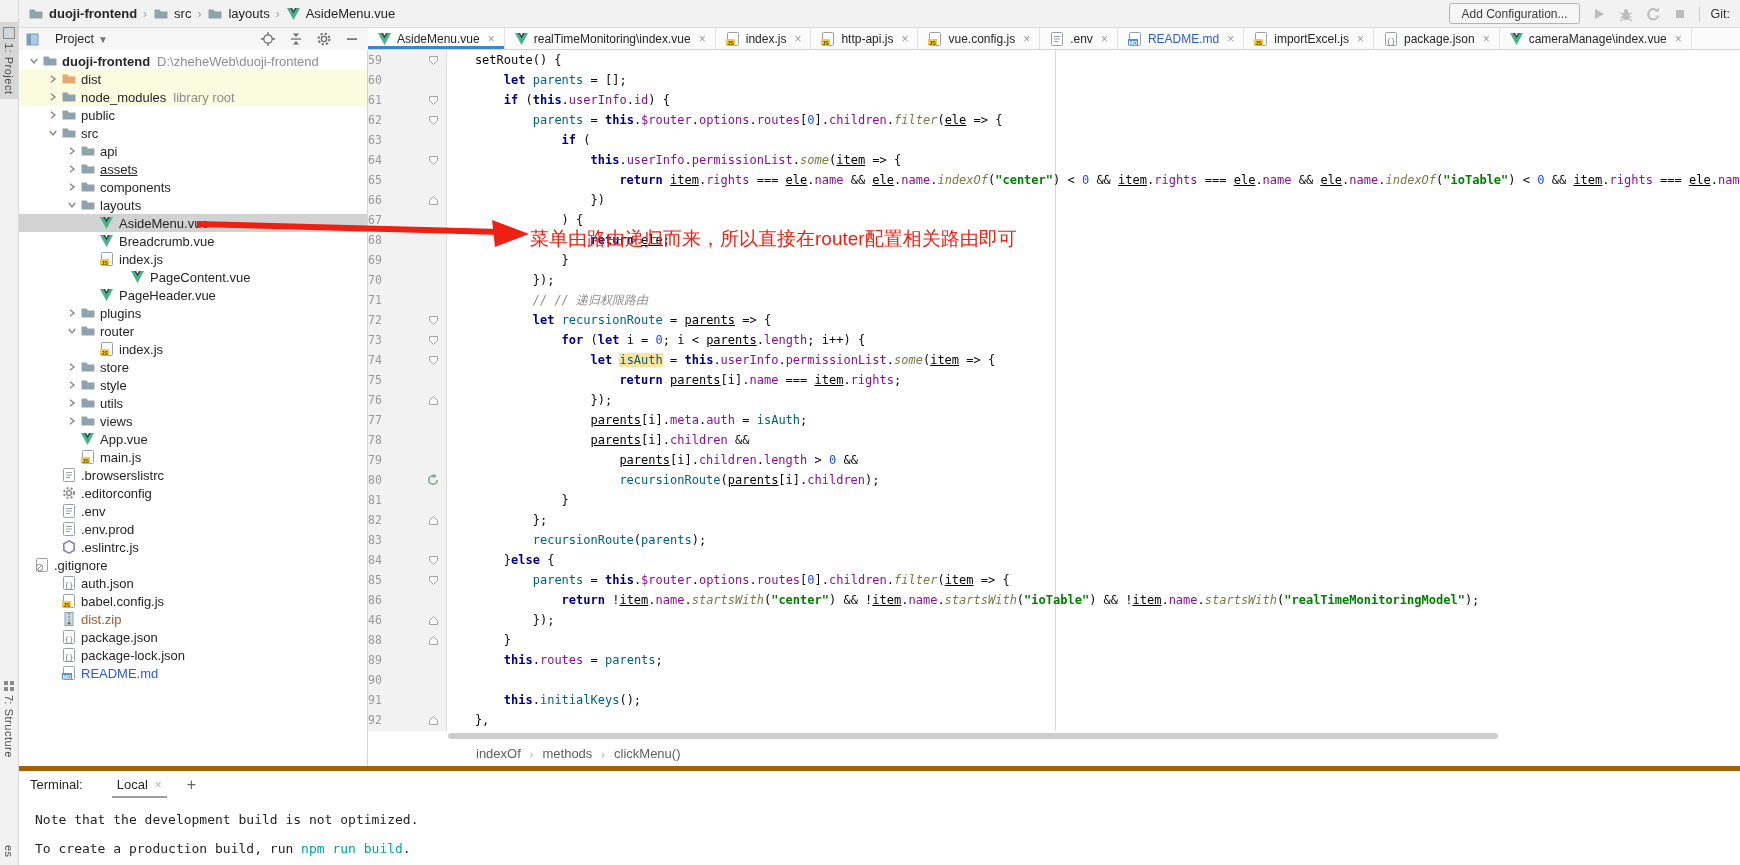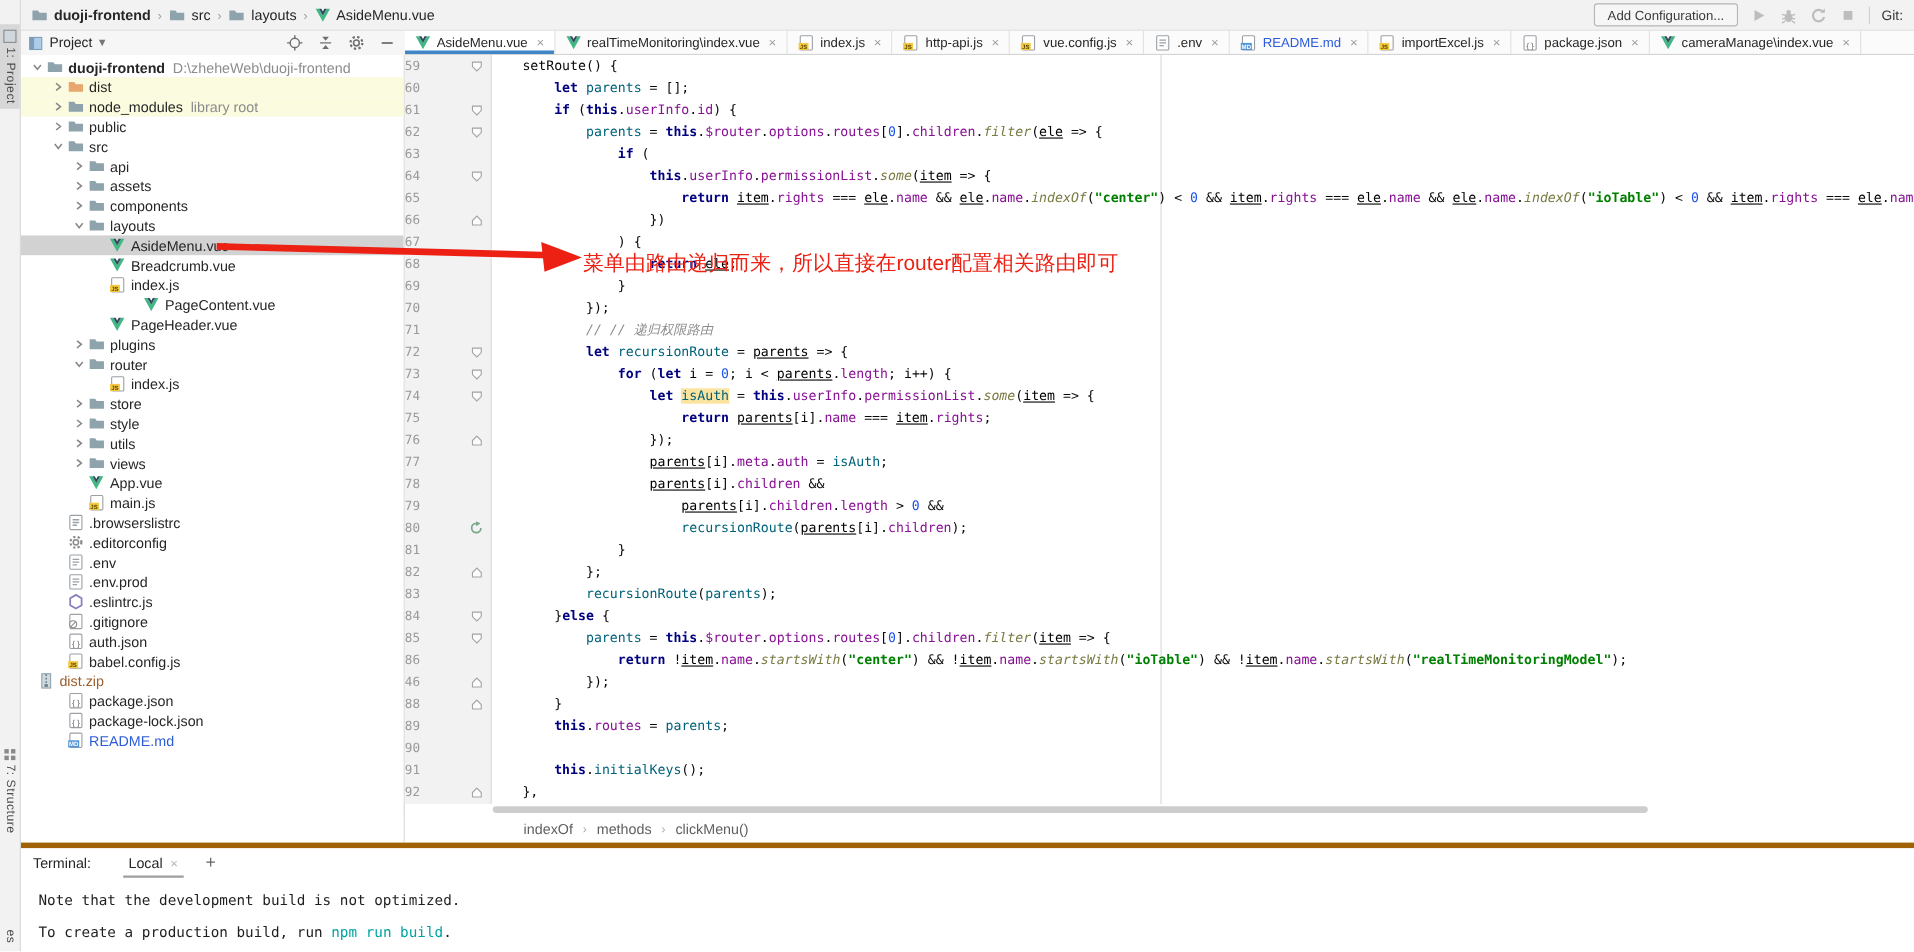--- a/index.html
+++ b/index.html
@@ -31,21 +31,21 @@
   .crumb.bold{font-weight:bold}
   #run-controls{display:flex;align-items:center;gap:11px}
   #addcfg{height:21px;border:1px solid #b5b5b5;border-radius:3px;background:#f6f6f6;
           font-family:"Liberation Sans",sans-serif;font-size:12px;color:#3c3c3c;padding:0 11px}
   .rc-div{width:1px;height:16px;background:#cfcfcf}
   #git-label{font-size:12.5px;color:#333}
 
   
   #projheader{position:absolute;left:18px;top:28px;width:350px;height:22px;background:#f6f6f6;
               display:flex;align-items:center;padding:0 8px;box-sizing:border-box;font-size:12.5px}
-  #projheader .title{margin-left:6px}
+  #projheader .title{margin-left:16px}
   #projheader .caret{color:#777;font-size:10px;margin-left:4px}
   #ph-icons{margin-left:auto;display:flex;align-items:center;gap:12px}
   #tree{position:absolute;left:18px;top:50px;width:350px;height:716px;background:#fff;
         border-right:1px solid #d4d4d4;font-size:13px;overflow:hidden;padding-top:2px;box-sizing:border-box}
   .trow{height:18px;display:flex;align-items:center;box-sizing:border-box;white-space:nowrap}
   .trow.sel{background:#d2d2d2}
   .trow.yellow{background:#fbfbdf}
   .tchev{width:15px;flex:none;display:flex;align-items:center;justify-content:center}
   .ticon{width:17px;flex:none;display:flex;align-items:center;justify-content:center}
   .tlabel{margin-left:4px}
@@ -300,21 +300,21 @@
           <path d="M3 1.8 L7 5 L3 8.2" fill="none" stroke="#878787" stroke-width="1.4"></path>
         </svg>
       </span>
       <span class="ticon">
         <svg width="16" height="16">
           <path d="M1.5 3.5 h5 l1.4 2 h6.6 v7 h-13 z" fill="#8fa3ad"></path>
         </svg>
       </span>
       <span class="tlabel">api</span>
     </div>
-    <div class="trow" style="padding-left: 46px;">
+    <div class="trow" style="padding-left: 46px; text-decoration: underline;">
       <span class="tchev">
         <svg width="10" height="10">
           <path d="M3 1.8 L7 5 L3 8.2" fill="none" stroke="#878787" stroke-width="1.4"></path>
         </svg>
       </span>
       <span class="ticon">
         <svg width="16" height="16">
           <path d="M1.5 3.5 h5 l1.4 2 h6.6 v7 h-13 z" fill="#8fa3ad"></path>
         </svg>
       </span>
@@ -549,21 +549,21 @@
     </div>
     <div class="trow" style="padding-left: 27px;">
       <span class="tchev"></span>
       <span class="ticon">
         <svg width="16" height="16">
           <path d="M8 1.8 l5.2 3 v6.4 l-5.2 3 -5.2 -3 V4.8 z" fill="none" stroke="#8680bc" stroke-width="1.6"></path>
         </svg>
       </span>
       <span class="tlabel">.eslintrc.js</span>
     </div>
-    <div class="trow" style="padding-left: 27px;">
+    <div class="trow" style="">
       <span class="tchev"></span>
       <span class="ticon">
         <svg width="16" height="16">
           <rect x="2.5" y="1.5" width="11" height="13" rx="1" fill="#fff" stroke="#9aa0a6"></rect>
           <circle cx="5.5" cy="10.5" r="3.2" fill="#fff" stroke="#8a8a8a"></circle>
           <line x1="3.2" y1="12.8" x2="7.8" y2="8.2" stroke="#8a8a8a"></line>
         </svg>
       </span>
       <span class="tlabel">.gitignore</span>
     </div>
@@ -581,21 +581,21 @@
       <span class="tchev"></span>
       <span class="ticon">
         <svg width="16" height="16">
           <rect x="2.5" y="1.5" width="11" height="13" rx="1" fill="#fff" stroke="#9aa0a6"></rect>
           <rect x="1" y="8" width="9" height="6.5" fill="#f5c942"></rect>
           <text x="5.5" y="13.6" font-size="5.5" font-weight="bold" fill="#5b4a00" text-anchor="middle" font-family="Liberation Sans,sans-serif">JS</text>
         </svg>
       </span>
       <span class="tlabel">babel.config.js</span>
     </div>
-    <div class="trow" style="">
+    <div class="trow" style="padding-left: 27px;">
       <span class="tchev"></span>
       <span class="ticon">
         <svg width="16" height="16">
           <rect x="4" y="1.5" width="8" height="13" fill="#cfd8dc" stroke="#90a4ae"></rect>
           <path d="M8 2 v10" stroke="#607d8b" stroke-width="1.4" stroke-dasharray="1.6 1.6"></path>
           <rect x="6.5" y="11" width="3" height="2.4" fill="#607d8b"></rect>
         </svg>
       </span>
       <span class="tlabel" style="color: rgb(156, 93, 43);">dist.zip</span>
     </div>

